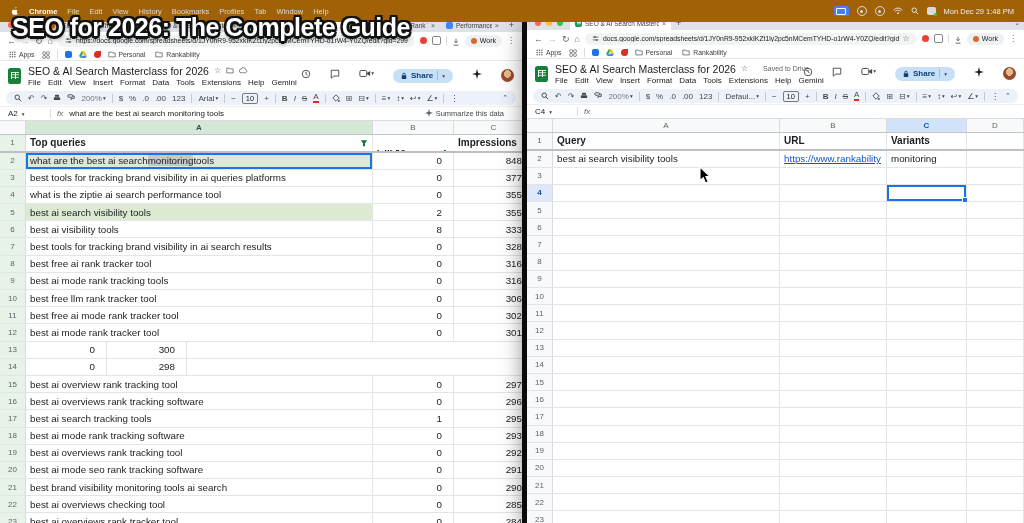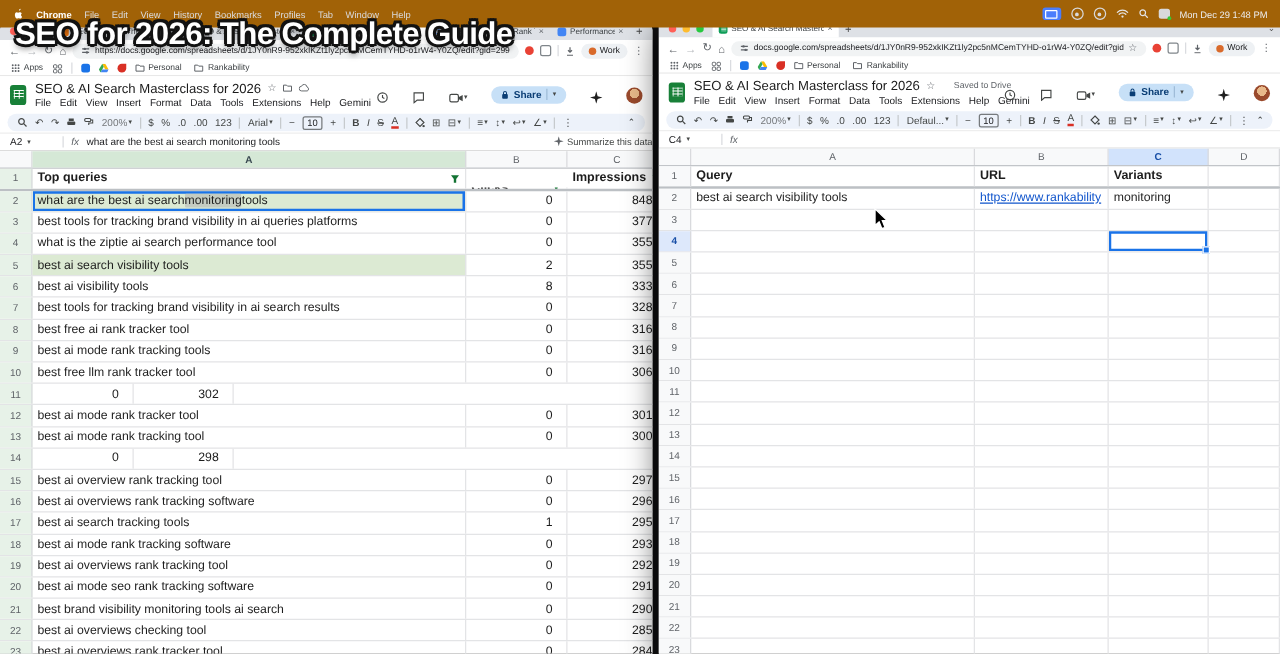--- a/index.html
+++ b/index.html
@@ -64,21 +64,21 @@
   .slogo{width:13px;height:16px;background:#188038;border-radius:2.5px;position:relative;flex:none}
   .slogo::after{content:"";position:absolute;left:2.5px;top:4px;width:8px;height:7px;
      background:linear-gradient(#fff 1px,transparent 1px) 0 0/8px 2.4px,linear-gradient(90deg,#fff 1px,transparent 1px) 0 0/4px 7px}
   .sh-mid{min-width:0}
   .titlerow{display:flex;align-items:center;gap:5px}
   .doc-title{font-size:10.5px;color:#1b1b1b;white-space:nowrap}
   .tico{font-size:8px;color:#5f6368}
   .saved{font-size:7px;color:#5f6368;white-space:nowrap}
   .menus{display:flex;gap:7px;margin-top:1px}
   .sm{font-size:8px;color:#202124;white-space:nowrap}
-  .head-right{margin-left:auto;display:flex;align-items:flex-end;gap:19px;flex:none}
+  .head-right{margin-left:auto;display:flex;align-items:flex-start;gap:19px;flex:none}
   .hico{color:#444746;display:flex;align-items:center}
   .share{height:14px;background:#c7e0f7;border-radius:8px;display:flex;align-items:center;gap:4px;
          padding:0 8px;font-size:8px;color:#0b3e75;font-weight:bold}
   .share .sdiv{width:1px;height:9px;background:#9fbcd8}
   .avatar{width:13px;height:13px;border-radius:50%;background:radial-gradient(circle at 50% 38%,#e8b98a 0 36%,#9a4a2c 37% 100%);flex:none}
   .sheet-toolbar{height:16px;display:flex;align-items:center;padding:0 6px;background:#fff}
   .tb-pill{flex:1;height:14px;background:#edf2fa;border-radius:7px;display:flex;align-items:center;
            gap:6px;padding:0 8px;font-size:8px;color:#444746;overflow:hidden;white-space:nowrap}
   .tbi{flex:none;display:flex;align-items:center;gap:1px}
   .tb-sep{width:1px;height:9px;background:#c6cacd;flex:none}
@@ -86,21 +86,21 @@
   .tb-chev{font-size:5.5px;color:#444746}
   .tb-a{border-bottom:2px solid #d93025;line-height:8px}
   .tb-collapse{margin-left:auto;font-size:7px;color:#444746}
   .formula{height:13px;display:flex;align-items:center;border-top:1px solid #eee;border-bottom:1px solid #dcdcdc;
            font-size:8px;color:#202124;padding-left:8px;gap:6px;background:#fff}
   .namebox{width:36px;display:flex;align-items:center;gap:4px;flex:none}
   .fsep{width:1px;height:9px;background:#dadce0;flex:none}
   .fx{font-style:italic;color:#5f6368}
   .ftext{white-space:nowrap;overflow:hidden;flex:1}
   .summarize{margin-left:auto;display:flex;align-items:flex-start;gap:3px;font-size:7.5px;color:#444746;
-             padding-right:0;flex:none;white-space:nowrap}
+             padding-right:18px;flex:none;white-space:nowrap}
   
   .grid{position:relative;background:#fff}
   .g-colhead{display:flex;height:13px;background:#f8f9fa;border-bottom:1px solid #c2c5c9}
   .g-col,.g-corner{display:flex;align-items:center;justify-content:center;font-size:8px;color:#5f6368;
         border-right:1px solid #d9dadd;flex:none;box-sizing:border-box}
   .g-row{display:flex;height:17.2px;border-bottom:1px solid #e3e4e6;box-sizing:border-box}
   .g-row.hdr{height:17.5px;border-bottom:2px solid #bcc0c4}
   .g-rh{display:flex;align-items:center;justify-content:center;font-size:8px;color:#5f6368;
         background:#f8f9fa;border-right:1px solid #d9dadd;flex:none;box-sizing:border-box}
   .g-c{display:flex;align-items:center;padding:0 4px;font-size:9.8px;color:#1d1d1d;
@@ -512,32 +512,32 @@
         <span class="g-c num" style="width: 80px;">316</span>
       </div>
       <div class="g-row">
         <span class="g-rh rh-green" style="width: 26px;">10</span>
         <span class="g-c" style="width: 347px;">best free llm rank tracker tool</span>
         <span class="g-c num" style="width: 81px;">0</span>
         <span class="g-c num" style="width: 80px;">306</span>
       </div>
       <div class="g-row">
         <span class="g-rh rh-green" style="width: 26px;">11</span>
+        <span class="g-c" style="width: 347px;">best free ai mode rank tracker tool</span>
         <span class="g-c num" style="width: 81px;">0</span>
         <span class="g-c num" style="width: 80px;">302</span>
       </div>
       <div class="g-row">
         <span class="g-rh rh-green" style="width: 26px;">12</span>
         <span class="g-c" style="width: 347px;">best ai mode rank tracker tool</span>
         <span class="g-c num" style="width: 81px;">0</span>
         <span class="g-c num" style="width: 80px;">301</span>
       </div>
       <div class="g-row">
         <span class="g-rh rh-green" style="width: 26px;">13</span>
-        <span class="g-c" style="width: 347px;">best ai mode rank tracking tool</span>
         <span class="g-c num" style="width: 81px;">0</span>
         <span class="g-c num" style="width: 80px;">300</span>
       </div>
       <div class="g-row">
         <span class="g-rh rh-green" style="width: 26px;">14</span>
         <span class="g-c num" style="width: 81px;">0</span>
         <span class="g-c num" style="width: 80px;">298</span>
       </div>
       <div class="g-row">
         <span class="g-rh rh-green" style="width: 26px;">15</span>

